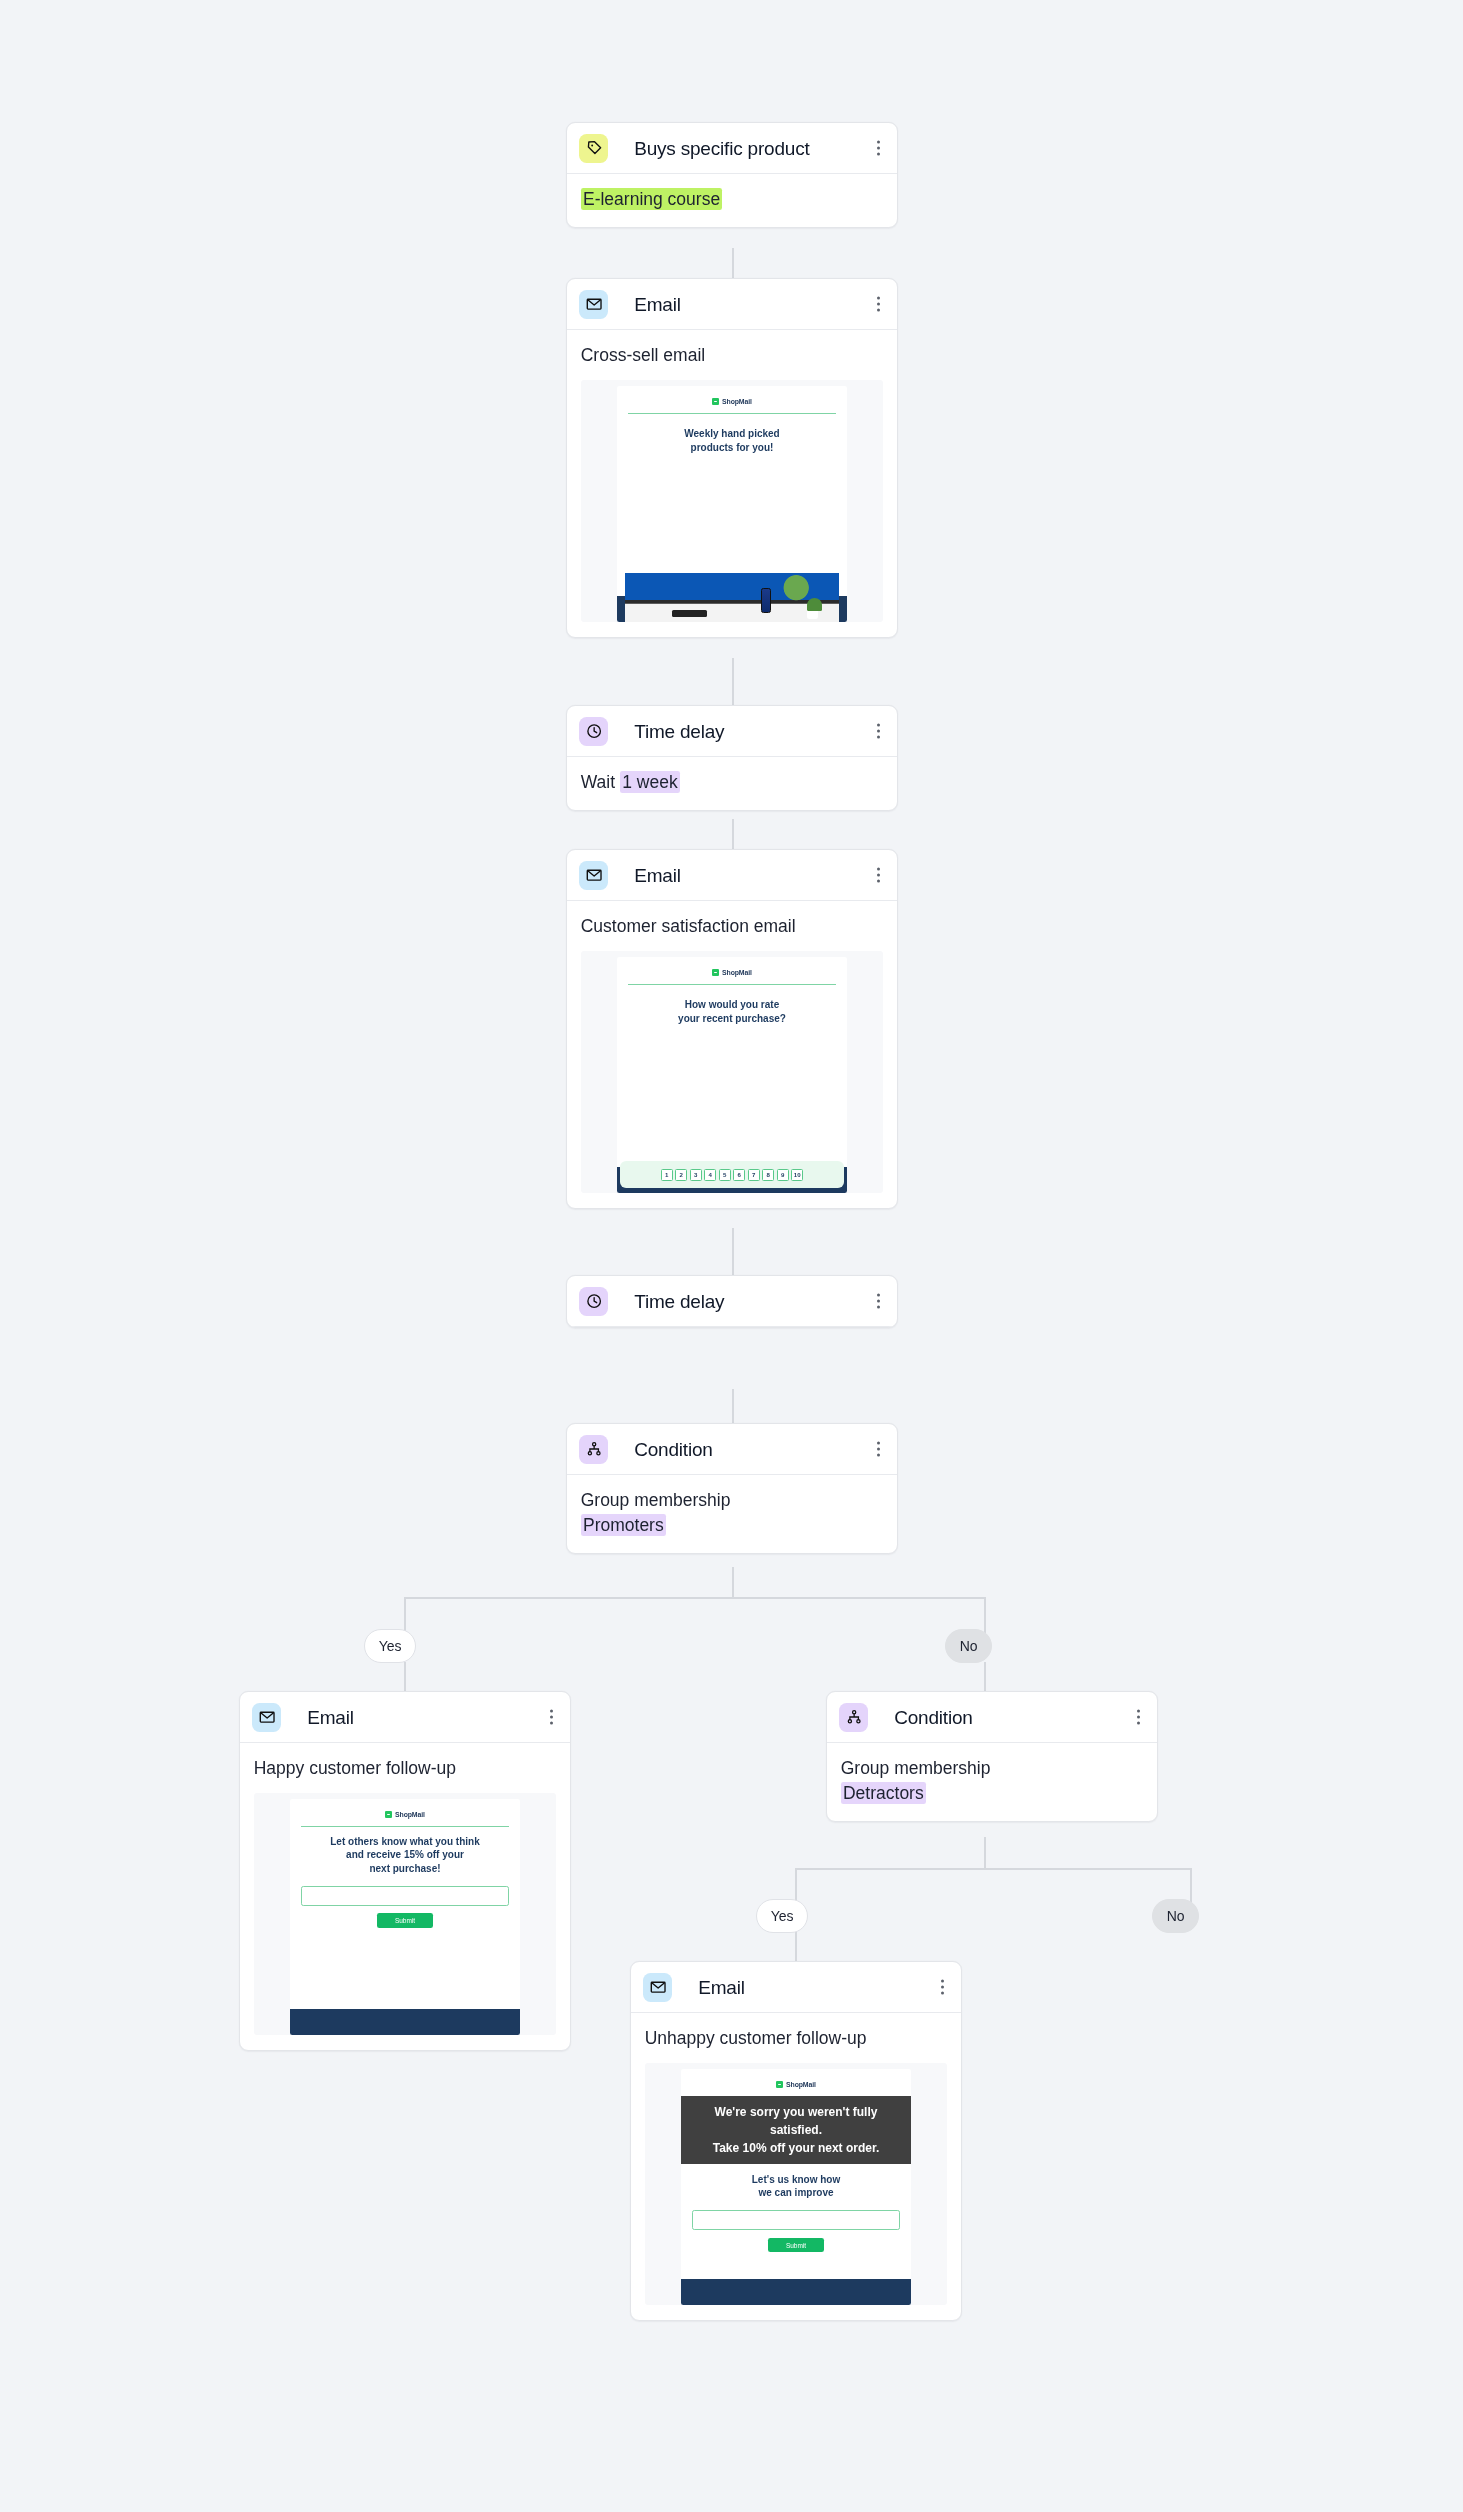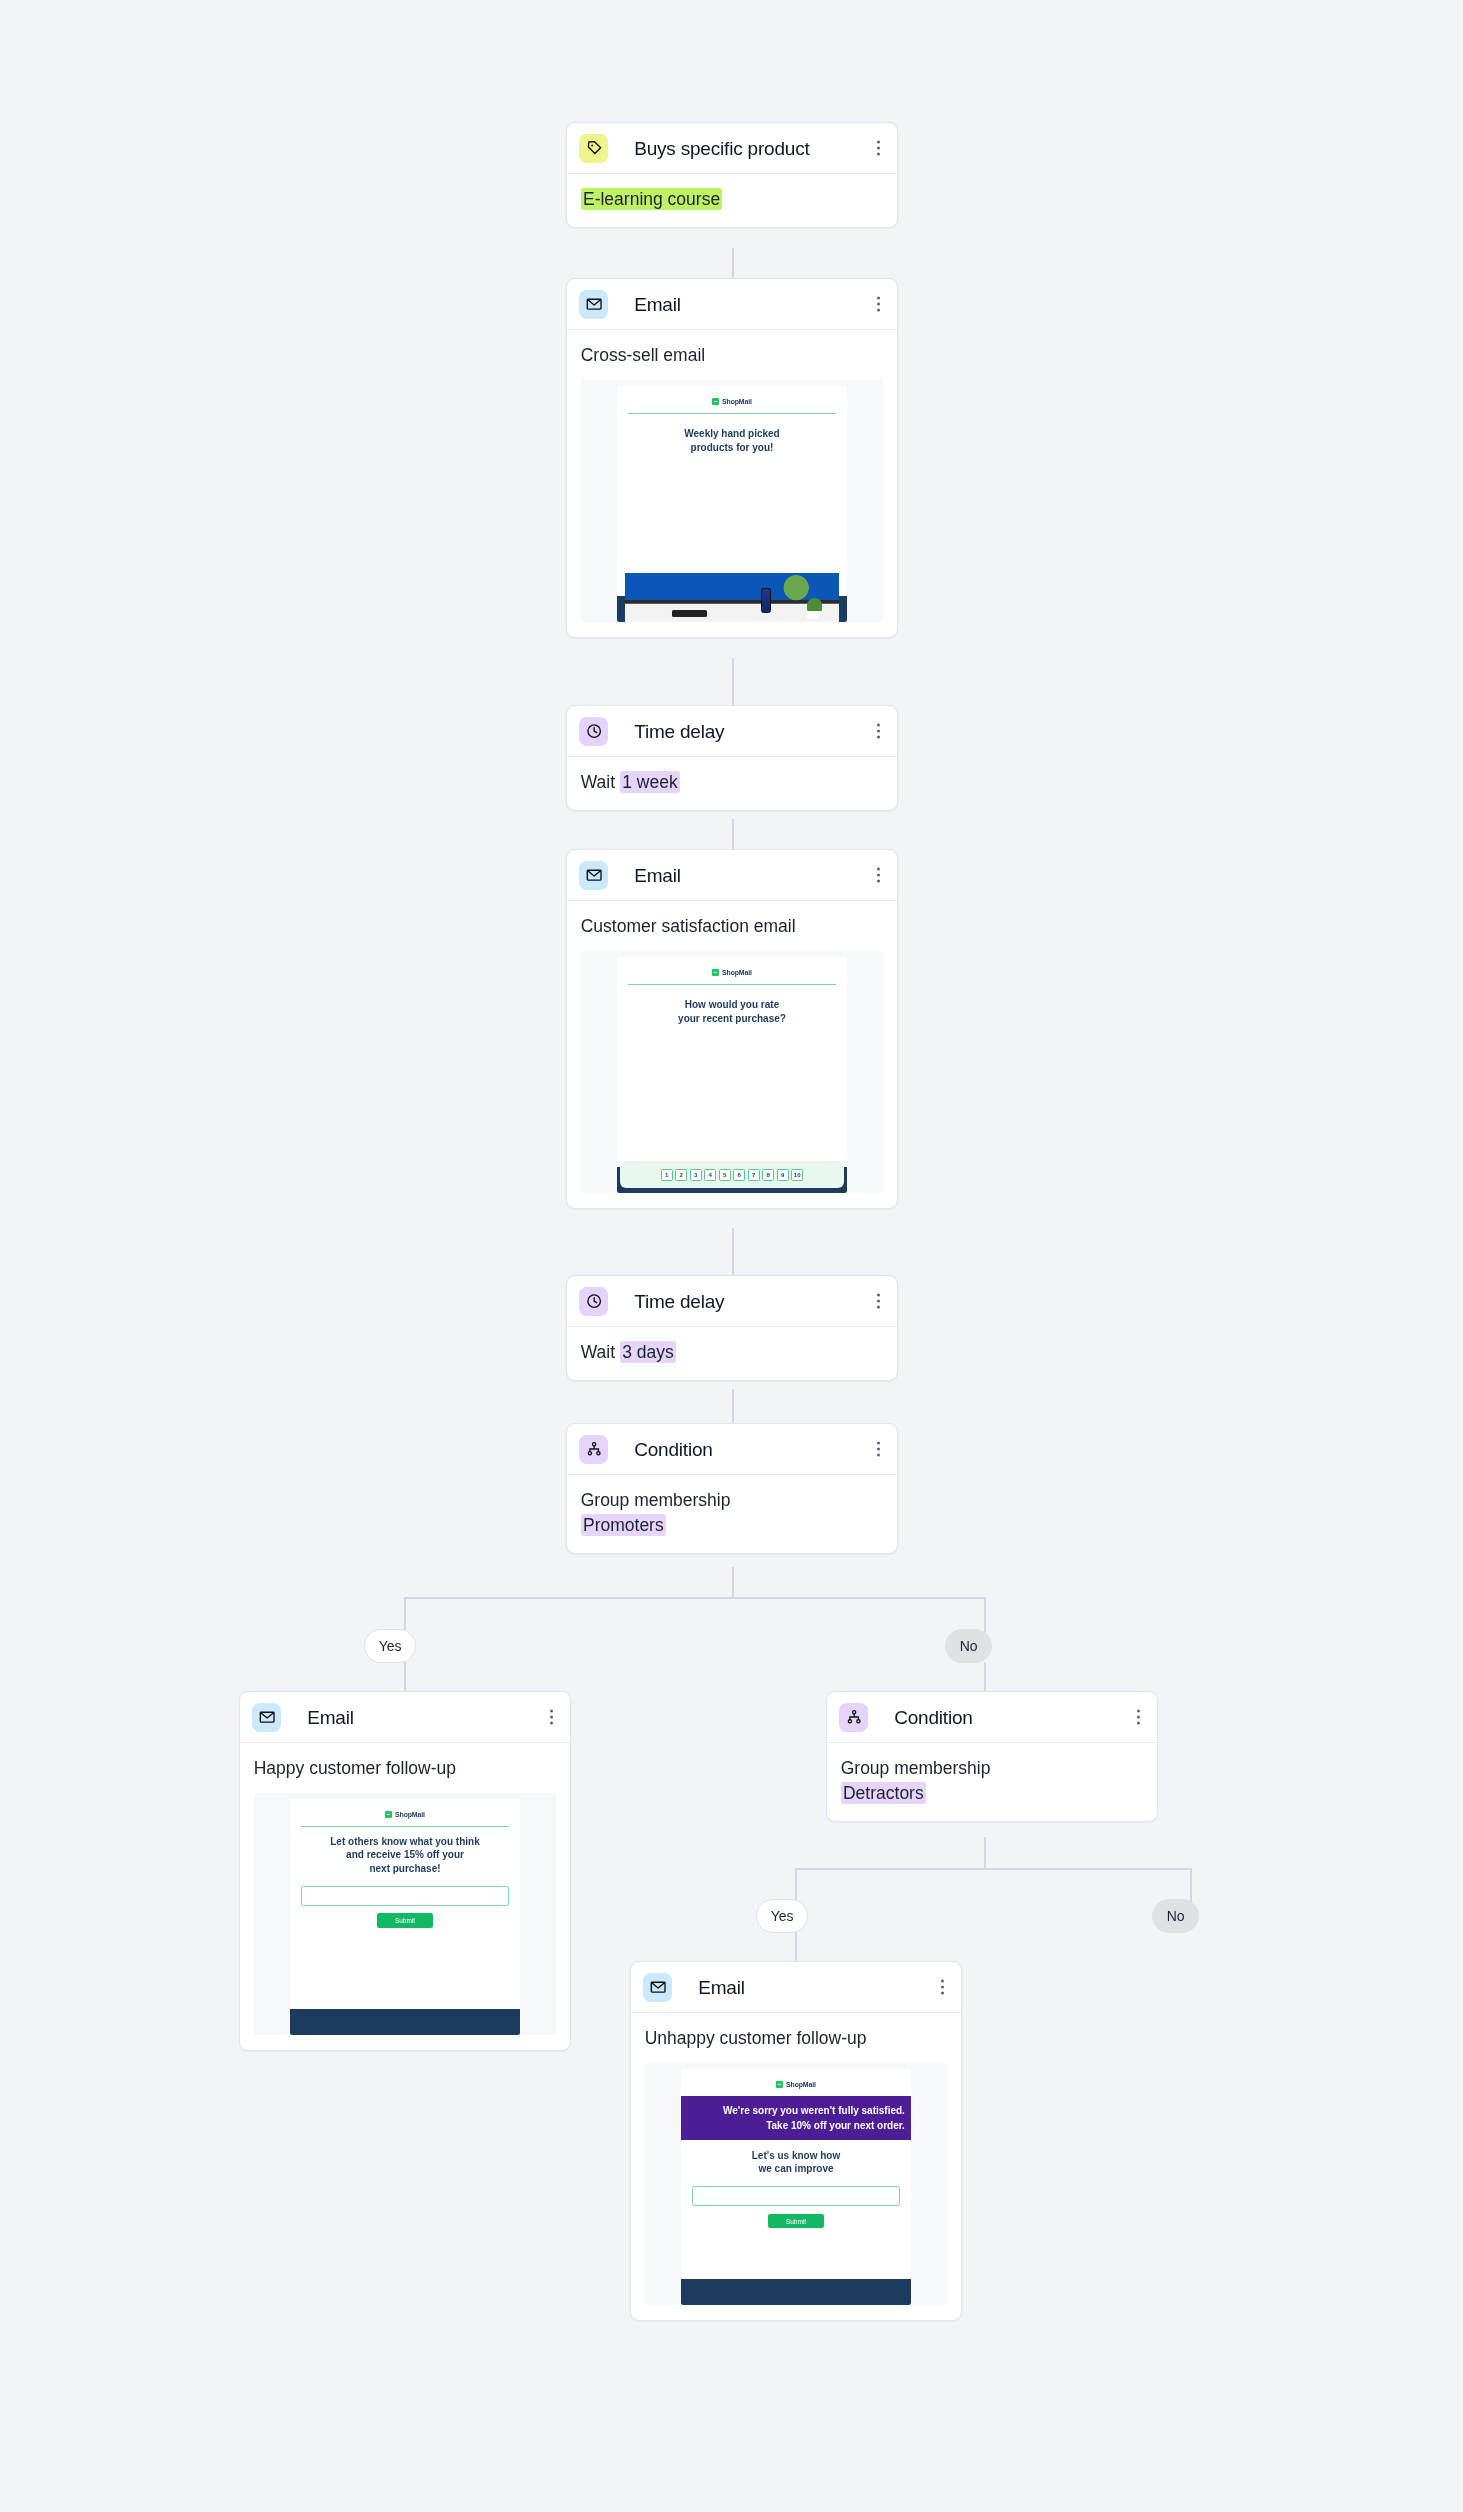--- a/index.html
+++ b/index.html
@@ -191,26 +191,26 @@
   .mail-submit {
     margin: 7.6px auto 0 auto;
     width: 56px; height: 14.5px;
     border-radius: 2.3px;
     background: #13b864;
     color: #ffffff;
     font-size: 6.5px;
     display: flex; align-items: center; justify-content: center;
   }
   .mail-banner {
-    background: #4c1d95;
+    background: #404040;
     color: #ffffff;
     font-weight: bold;
-    font-size: 10px;
+    font-size: 12px;
     line-height: 1.5;
-    text-align: right;
+    text-align: center;
     padding: 6.9px 6.1px;
     margin-top: 7.6px;
   }
 
   
   .pill {
     position: absolute;
     min-width: 47px;
     height: 34px;
     border-radius: 17px;
@@ -386,26 +386,20 @@
           <path d="M12 7.3V12l3.3 2"></path>
         </svg>
       </span>
       <span class="node-title">Time delay</span>
       <span class="kebab">
           <i></i>
           <i></i>
           <i></i>
         </span>
     </div>
-    <div class="card-body">
-      <div class="body-text">
-        <span>Wait</span>
-        <span class="hl hl-purple">3 days</span>
-      </div>
-    </div>
   </div>
 
   <div class="card" style="left:566px; top:1423px; width:332px;">
     <div class="card-header">
       <span class="node-icon icon-cond">
         <svg width="18.3" height="18.3" viewBox="0 0 24 24" fill="none" stroke="#111" stroke-width="1.7" stroke-linecap="round">
           <circle cx="12" cy="5.6" r="2.1"></circle>
           <circle cx="6.4" cy="17.4" r="2.1"></circle>
           <circle cx="17.6" cy="17.4" r="2.1"></circle>
           <path d="M12 7.7v4.1M6.4 15.3v-3.5h11.2v3.5"></path>

